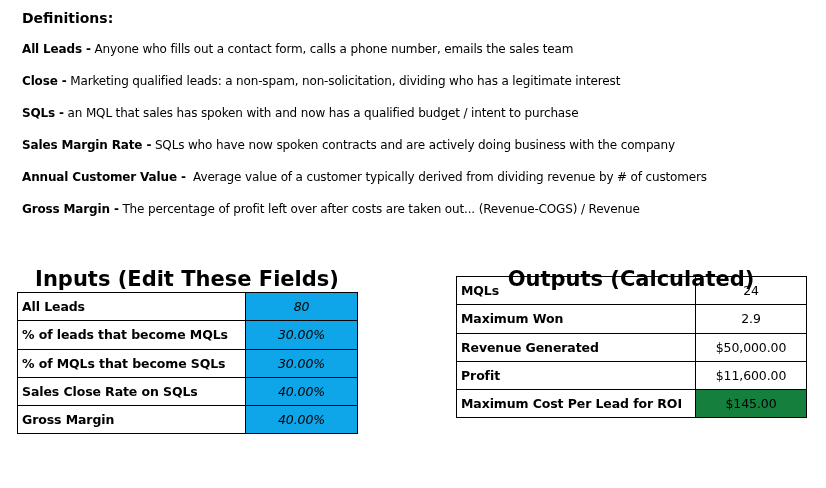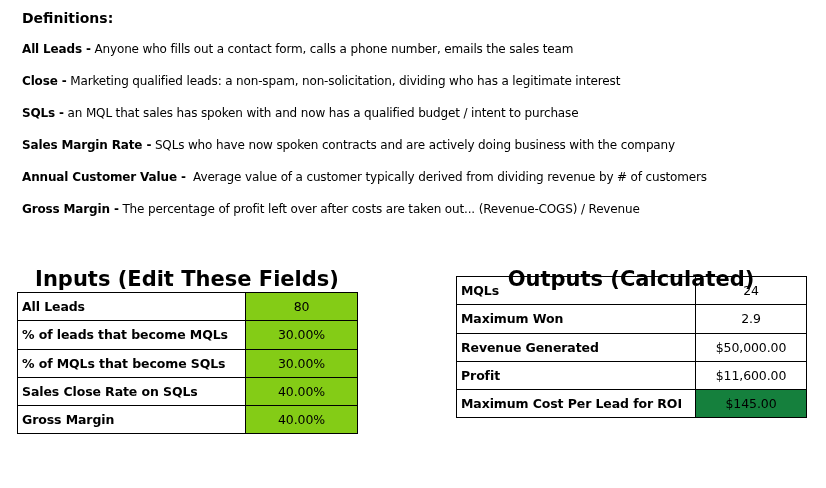--- a/index.html
+++ b/index.html
@@ -21,21 +21,21 @@
   }
   table.grid {
     position: absolute; border-collapse: collapse; font-size: 12.5px; table-layout: fixed;
   }
   table.grid td {
     border: 1.5px solid #000; height: 28.3px; padding: 0 4px; box-sizing: border-box; white-space: nowrap;
     letter-spacing: -0.1px;
   }
   td.lbl { font-weight: bold; text-align: left; }
   td.val { text-align: center; }
-  td.input-cell { background: #84cc16; }
+  td.input-cell { background: #0ea5e9; font-style: italic; }
   td.highlight { background: #15803d; }
 </style>
 </head>
 <body>
 
 <div class="defs">
   <div class="def-title">Definitions:</div>
   <div class="def-line" style="top:42px">
     <span class="def-term">All Leads -</span><span> Anyone who fills out a contact form, calls a phone number, emails the sales team</span>
   </div>

